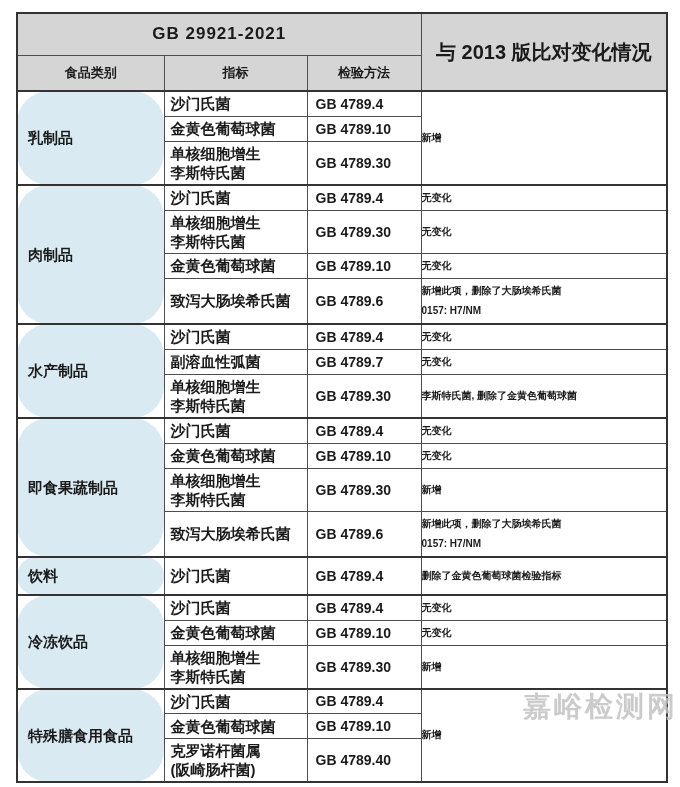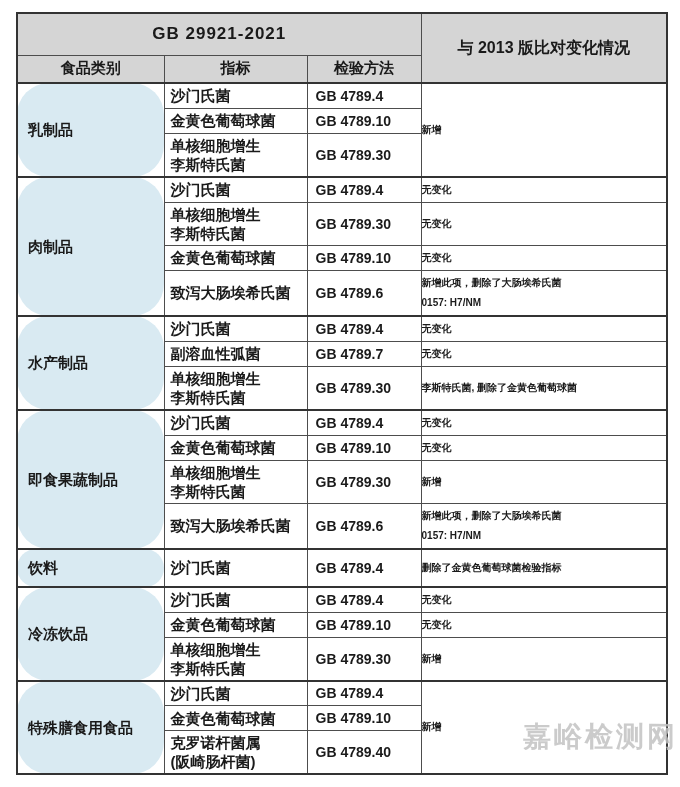--- a/index.html
+++ b/index.html
@@ -24,43 +24,43 @@
     color: var(--text-color);
     padding: 2px 6px;
     vertical-align: middle;
     overflow: hidden;
   }
   .head {
     background: var(--header-bg);
     text-align: center;
   }
   .h1 { font-size: 17px; height: 42px; letter-spacing: 1px; }
-  .h4 { font-size: 16px; border-bottom: 2px solid var(--outer-line); }
+  .h4 { font-size: 20px; border-bottom: 2px solid var(--outer-line); }
   tr.subhead td {
-    font-size: 15px;
-    height: 28px;
+    font-size: 13px;
+    height: 36px;
     padding: 1px 4px;
     border-bottom: 2px solid var(--outer-line);
   }
   tbody tr { height: 25px; }
   tbody tr.section-start td { border-top: 2px solid var(--outer-line); }
   .c1 {
     background: var(--category-bg);
     font-size: 15px;
     padding-left: 10px;
     line-height: 19px;
     border-radius: 32px;
   }
   .c2 { font-size: 15px; line-height: 19px; }
   .c3 { font-size: 14px; line-height: 18px; padding-left: 8px; }
   .c4 { font-size: 10px; line-height: 20px; padding-left: 0; }
   .watermark {
     position: absolute;
     right: 2px;
-    top: 722px;
+    top: 692px;
     text-align: left;
     z-index: 5;
     pointer-events: none;
   }
   .wm-title {
     font-size: 28px;
     font-weight: bold;
     letter-spacing: 3px;
     color: var(--watermark-color);
     opacity: 0.85;

